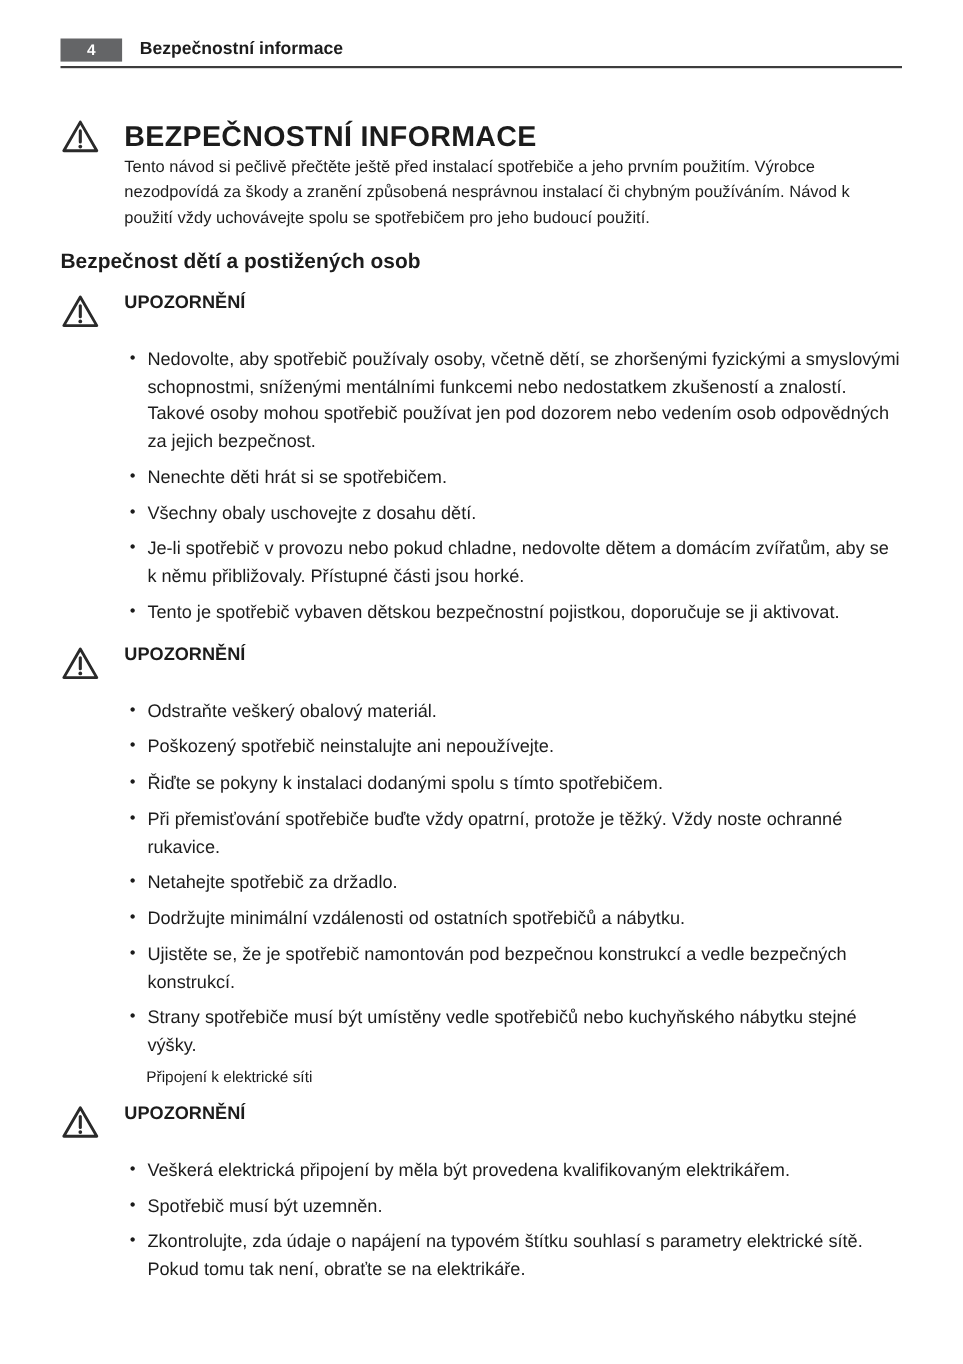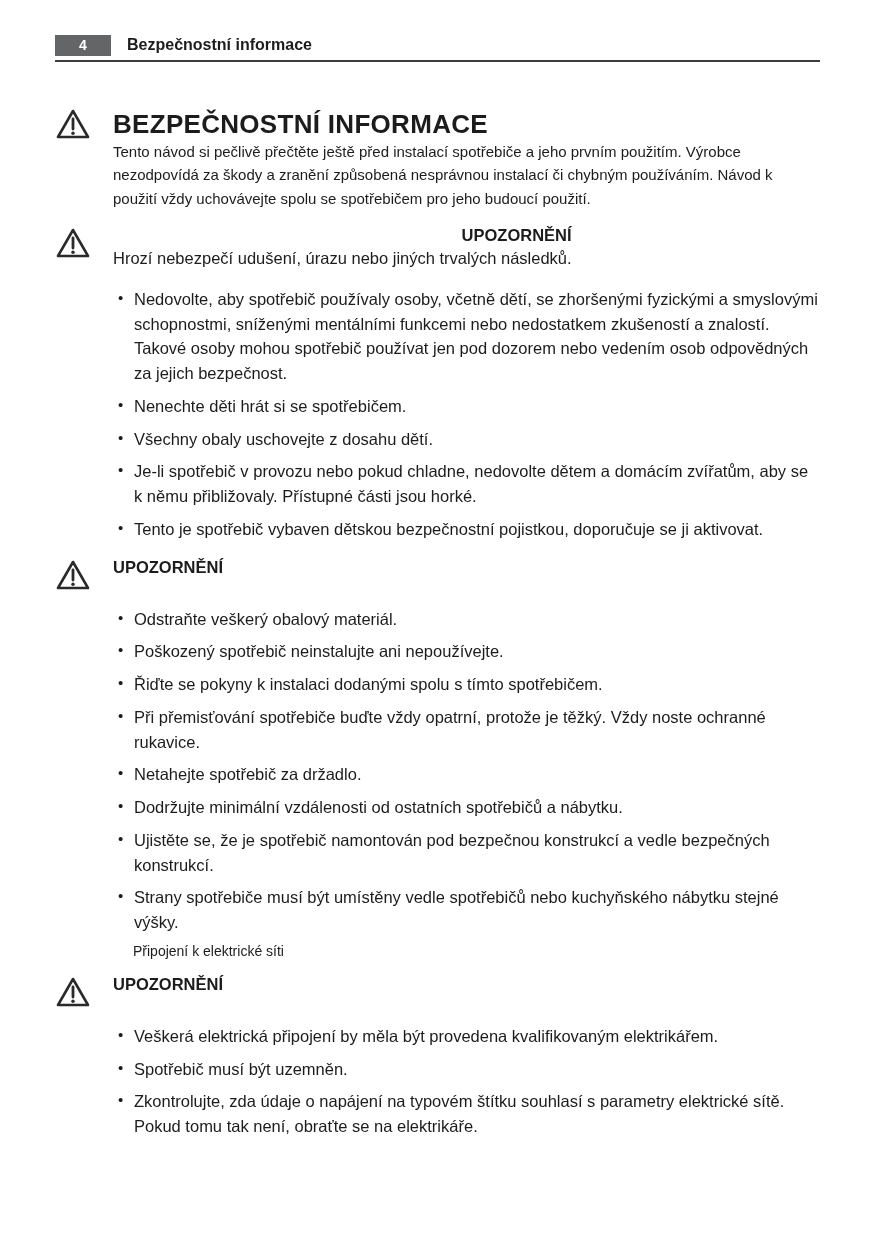--- a/index.html
+++ b/index.html
@@ -32,21 +32,21 @@
 
   
   .intro {
     margin-left: 58px; 
     font-size: 15px; line-height: 1.55;
   }
   h2.section-heading {
     font-size: 19px; font-weight: bold;
     margin-top: 18px;
   }
-  .warning-block { display: flex; margin-top: 14px; text-align: right; }
+  .warning-block { display: flex; margin-top: 14px; }
   .warning-block .icon-col { flex: 0 0 58px; padding-top: 3px; }
   .warning-label { font-weight: bold; font-size: 16.5px; line-height: 1.35; }
   .warning-text { font-size: 16.5px; line-height: 1.5; }
 
   ul.bullets { list-style: none; margin-left: 58px; margin-top: 16px; margin-bottom: 4px; }
   ul.bullets li { display: flex; font-size: 16.5px; line-height: 1.5; margin-bottom: 8px; }
   ul.bullets .dot { flex: 0 0 21px; padding-left: 5px; font-size: 15px; }
   ul.bullets .li-text { flex: 1 1 auto; }
 
   .sub-label { margin-left: 78px; margin-top: 2px; margin-bottom: 12px; font-size: 14px; }
@@ -70,32 +70,32 @@
         <path d="M18 3 L33 29 L3 29 Z" fill="none" stroke="#2a2a2a" stroke-width="2.6" stroke-linejoin="round"></path>
         <line x1="18" y1="11" x2="18" y2="21" stroke="#2a2a2a" stroke-width="2.8" stroke-linecap="round"></line>
         <circle cx="18" cy="25.2" r="1.7" fill="#2a2a2a"></circle>
       </svg>
     </span>
     <h1>BEZPEČNOSTNÍ INFORMACE</h1>
   </div>
 
   <p class="intro">Tento návod si pečlivě přečtěte ještě před instalací spotřebiče a jeho prvním použitím. Výrobce nezodpovídá za škody a zranění způsobená nesprávnou instalací či chybným používáním. Návod k použití vždy uchovávejte spolu se spotřebičem pro jeho budoucí použití.</p>
 
+  <h2 class="section-heading">Bezpečnost dětí a postižených osob</h2>
 
   <div class="warning-block">
     <div class="icon-col">
       <svg class="warning-svg" width="36" height="32" viewBox="0 0 36 32" aria-hidden="true">
         <path d="M18 3 L33 29 L3 29 Z" fill="none" stroke="#2a2a2a" stroke-width="2.6" stroke-linejoin="round"></path>
         <line x1="18" y1="11" x2="18" y2="21" stroke="#2a2a2a" stroke-width="2.8" stroke-linecap="round"></line>
         <circle cx="18" cy="25.2" r="1.7" fill="#2a2a2a"></circle>
       </svg>
     </div>
     <div class="warning-content">
       <div class="warning-label">UPOZORNĚNÍ</div>
-      <div class="warning-text">Hrozí nebezpečí udušení, úrazu nebo jiných trvalých následků.</div>
     </div>
   </div>
 
   <ul class="bullets">
     <li>
         <span class="dot">•</span>
         <span class="li-text">Nedovolte, aby spotřebič používaly osoby, včetně dětí, se zhoršenými fyzickými a smyslovými schopnostmi, sníženými mentálními funkcemi nebo nedostatkem zkušeností a znalostí. Takové osoby mohou spotřebič používat jen pod dozorem nebo vedením osob odpovědných za jejich bezpečnost.</span>
       </li>
     <li>
         <span class="dot">•</span>

